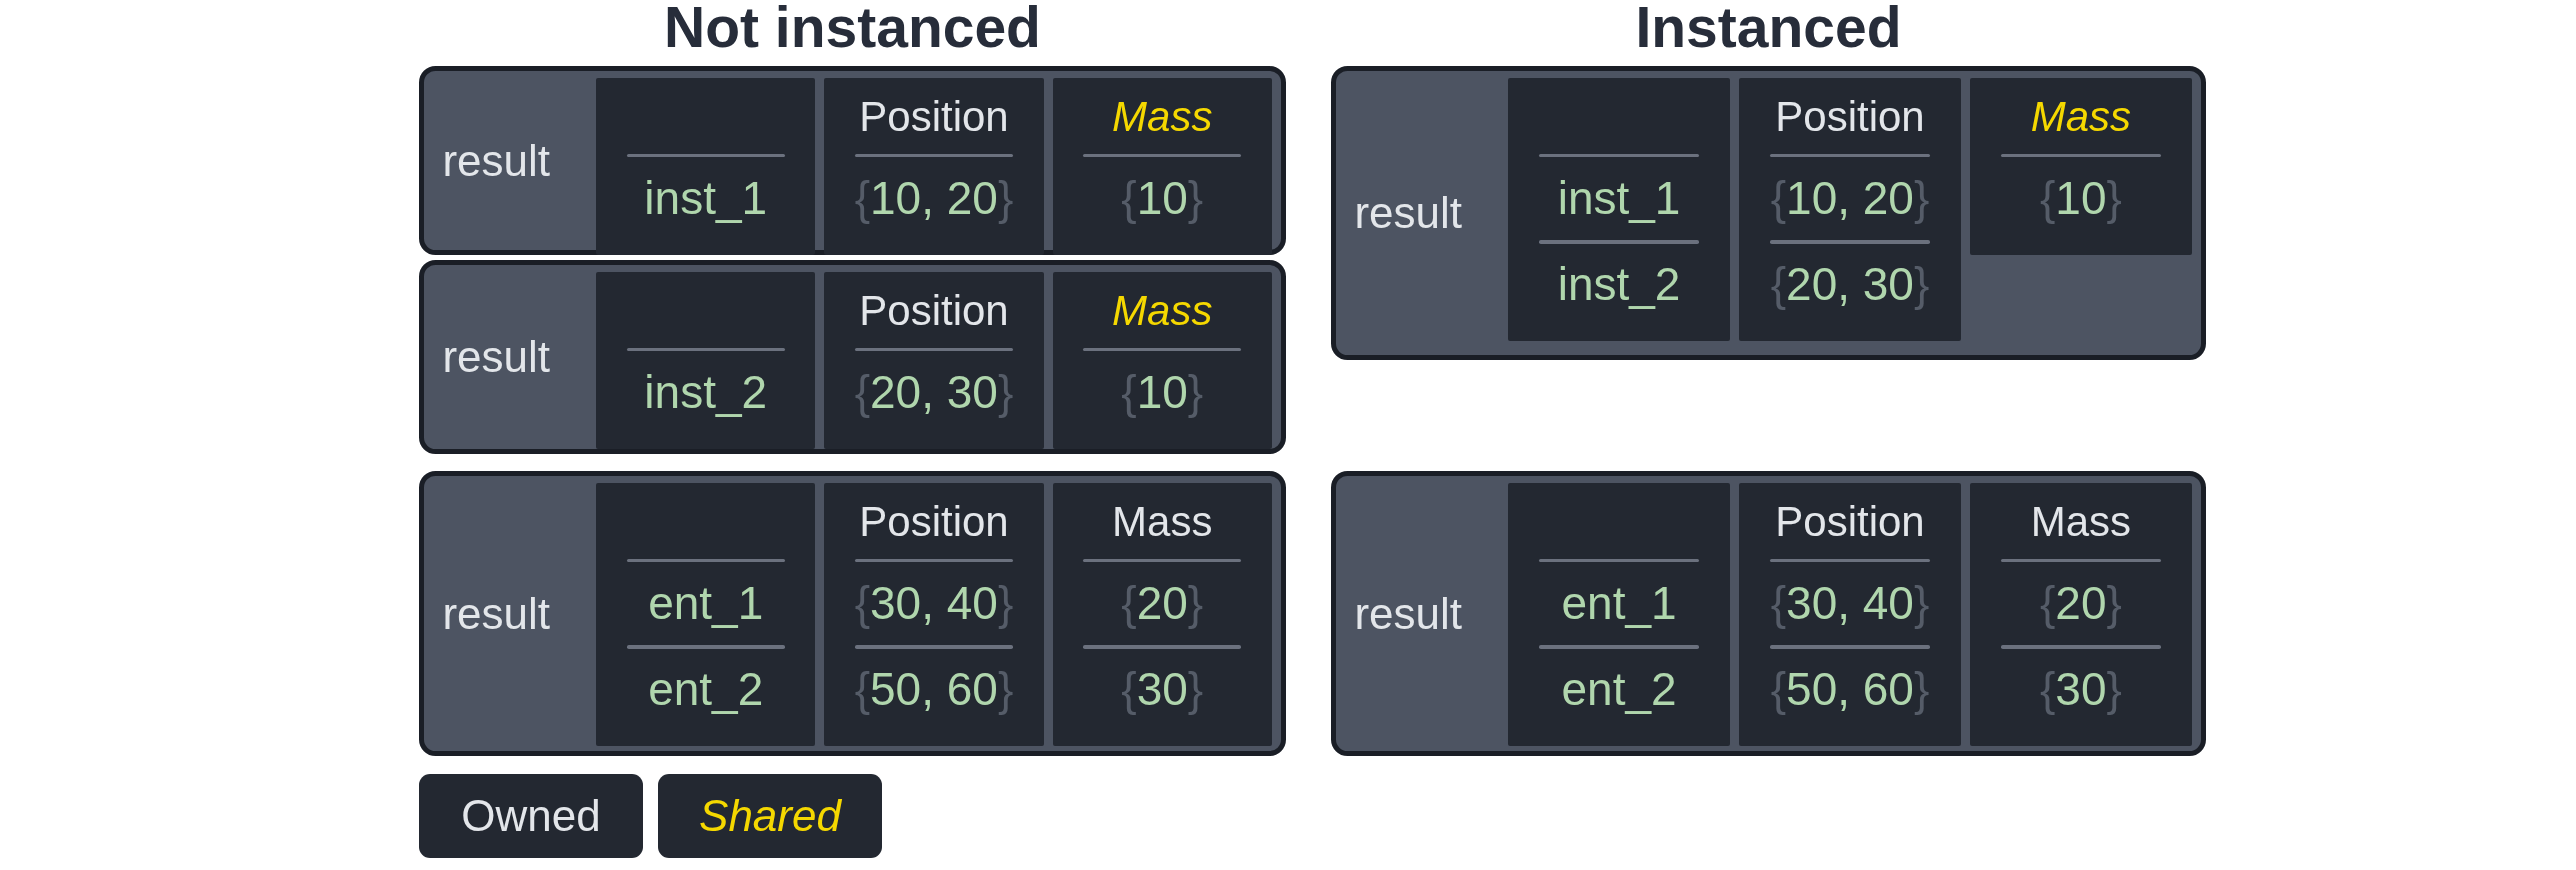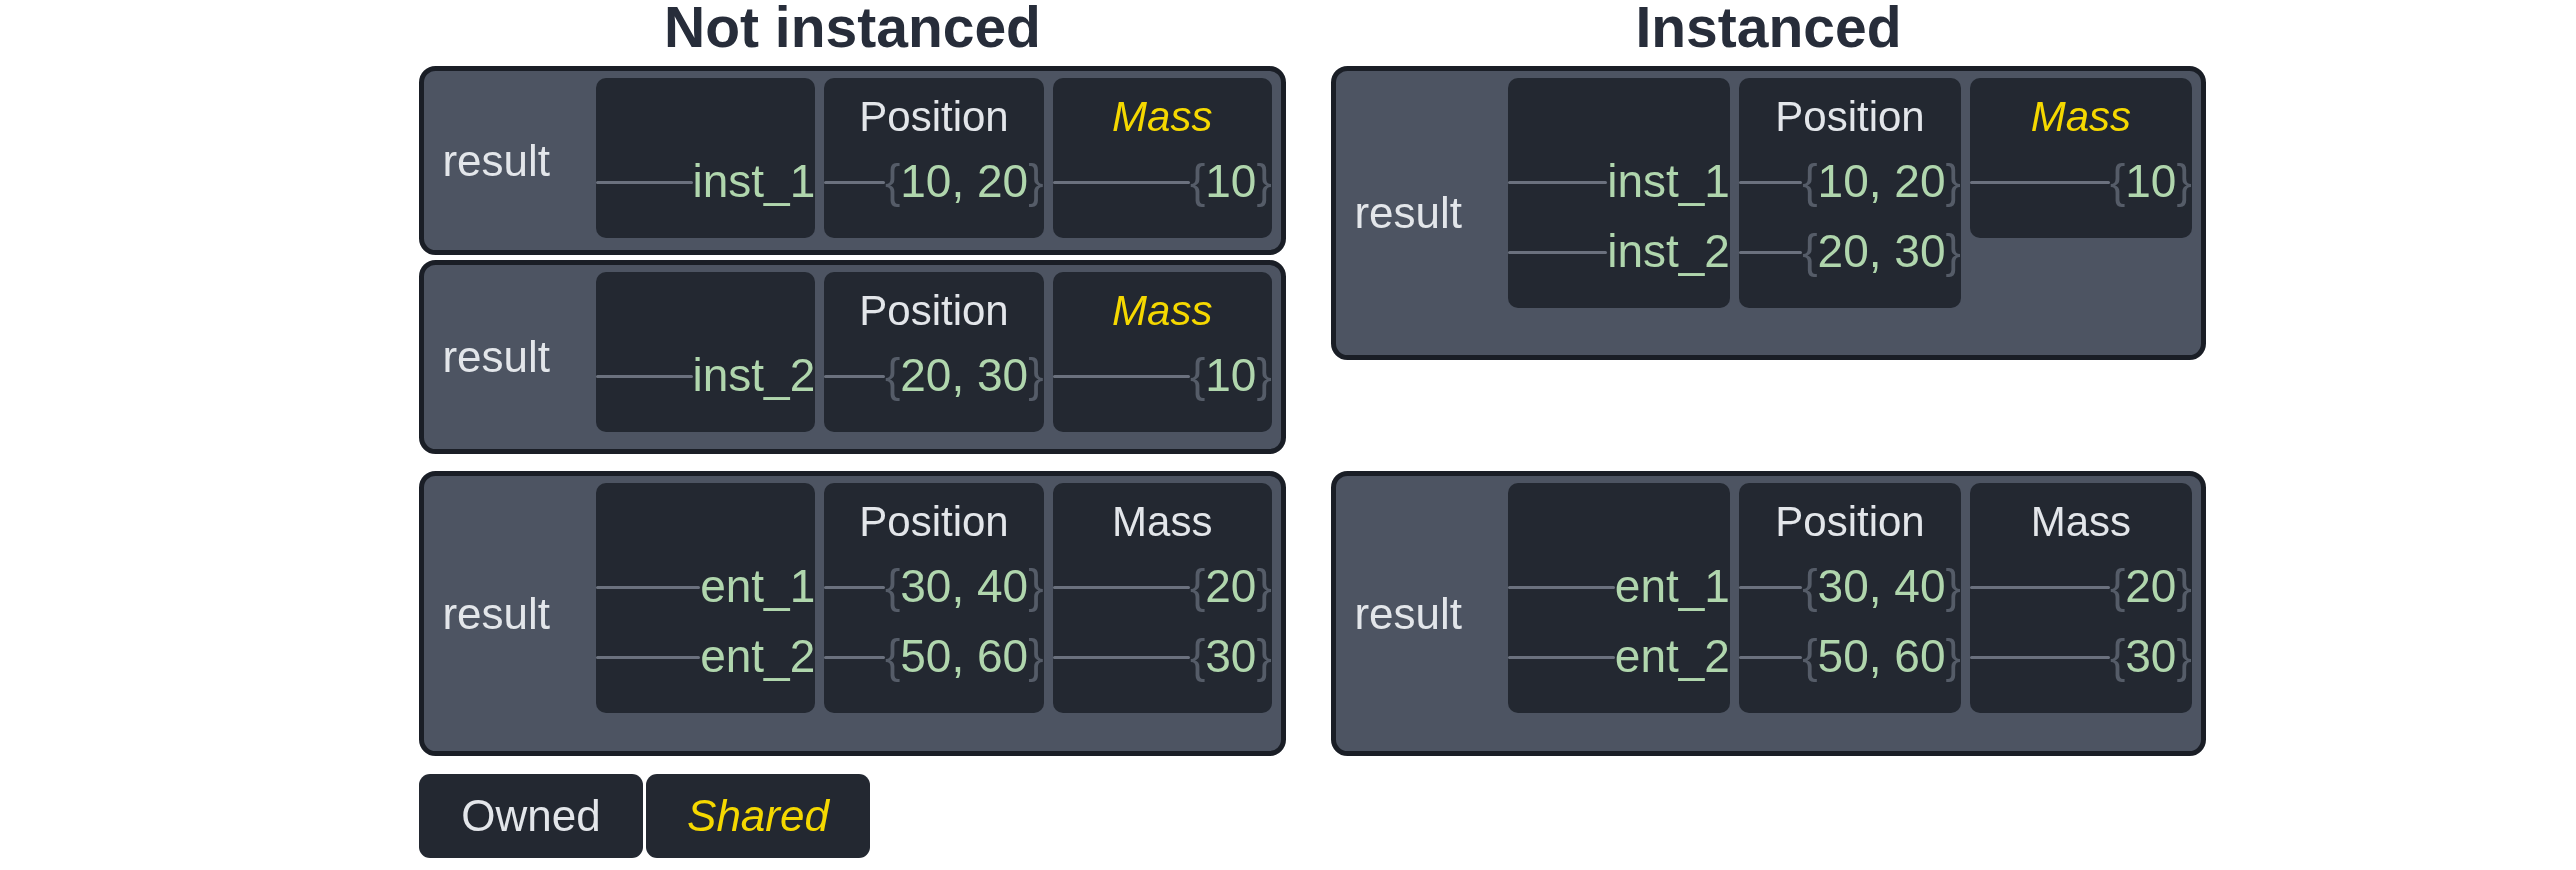--- a/index.html
+++ b/index.html
@@ -69,42 +69,42 @@
   .cells {
     flex: 1;
     display: flex;
     gap: 9.2px;
     align-items: flex-start;
   }
   .cell {
     flex: 1;
     min-width: 0;
     background: var(--cell_bg, #232831);
-    border-radius: 10px;
+    border-radius: 2px;
     display: flex;
     flex-direction: column;
     align-items: center;
     padding: 9.2px 0 22px 0;
   }
   .cell-header {
     height: 59px;
     display: flex;
     align-items: center;
     justify-content: center;
     font-size: 42px;
     color: var(--light_text, #e3e6ea);
     white-space: pre;
   }
   .cell-header.shared {
     color: var(--shared_color, #f5d800);
     font-style: italic;
   }
   .cell-row {
     display: flex;
-    flex-direction: row;
+    flex-direction: column;
     align-items: center;
     width: 100%;
   }
   .divider {
     width: 72%;
     height: 3.7px;
     border-radius: 1.8px;
     background: var(--divider, #6b717e);
     margin: 7.3px 0 5.5px 0;
   }
@@ -116,21 +116,21 @@
   }
   .brace {
     color: var(--brace, #555c68);
   }
 
   .legend {
     position: absolute;
     top: 774px;
     left: 0;
     display: flex;
-    gap: 3px;
+    gap: 15px;
   }
   .chip {
     width: 224px;
     height: 84px;
     box-sizing: border-box;
     background: var(--cell_bg, #232831);
     border-radius: 11px;
     display: flex;
     align-items: center;
     justify-content: center;

